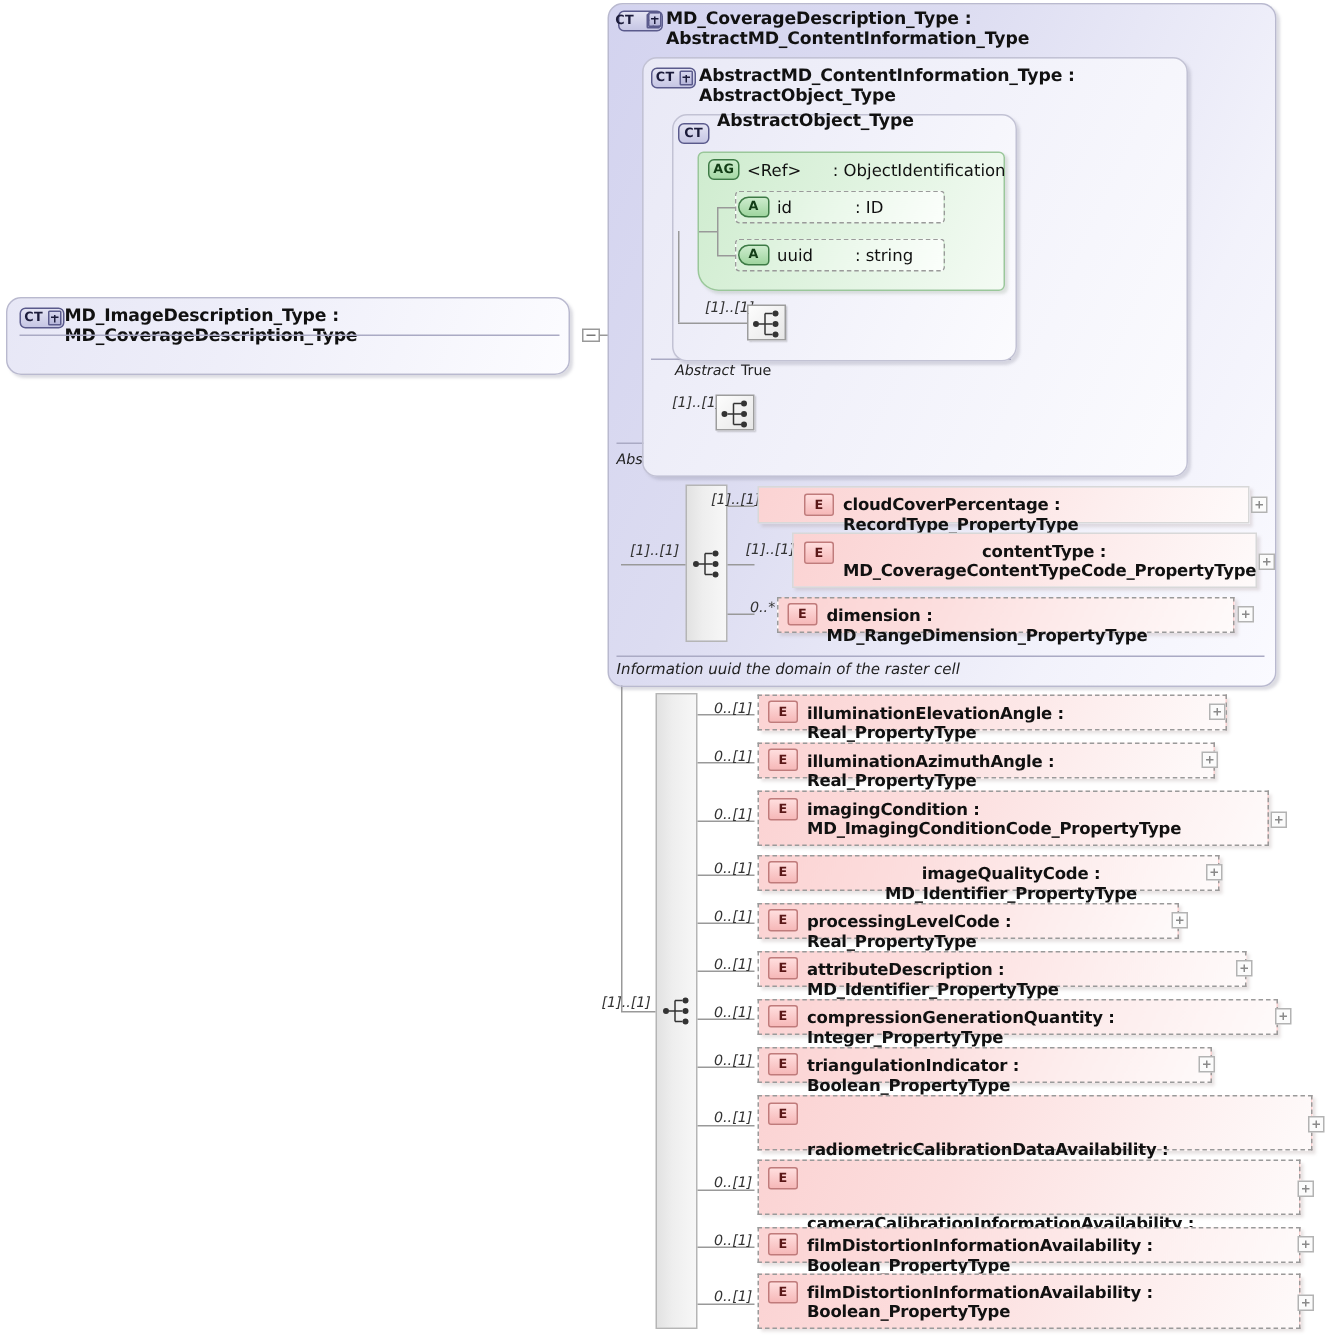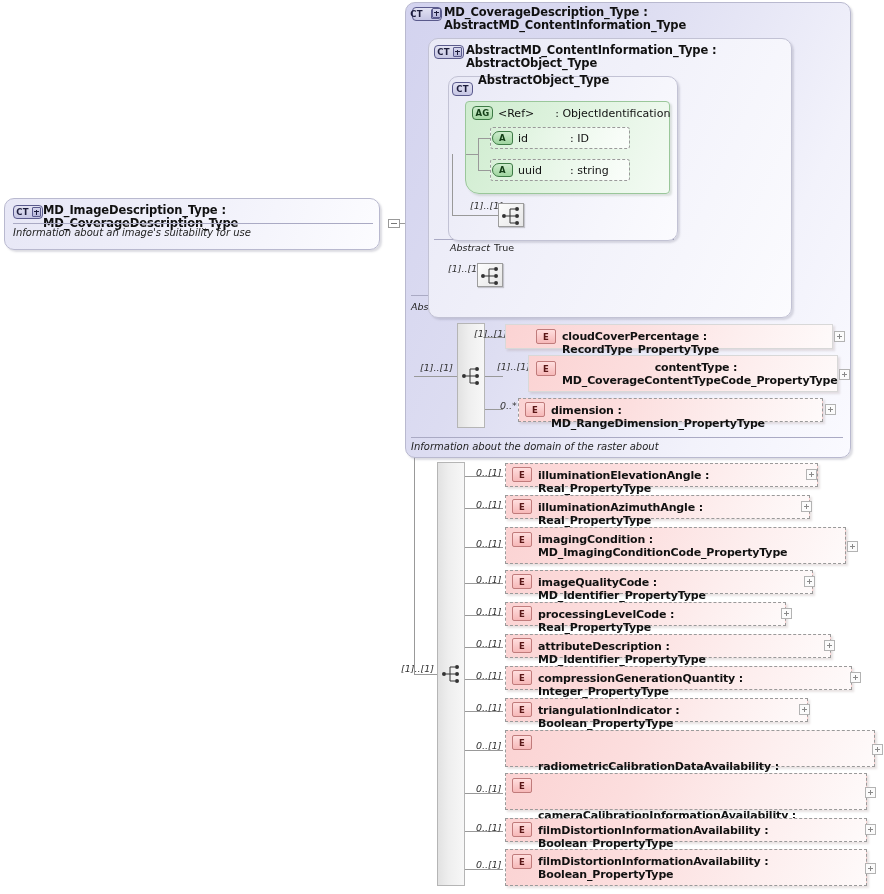--- a/index.html
+++ b/index.html
@@ -136,41 +136,40 @@
     content:"";position:absolute;left:2px;top:3px;width:6px;height:1px;background:#777;
   }
 </style>
 </head>
 <body>
 
 <div class="typebox root" style="left:4px;top:198px;width:376px;height:52px;">
   <div class="badge plus" style="left:8px;top:6px;width:30px;">CT</div>
   <div class="typehdr" style="left:38px;top:5px;width:334px;">MD_ImageDescription_Type : MD_CoverageDescription_Type</div>
   <div class="hr" style="left:8px;top:24px;width:360px;"></div>
-  <div class="typedesc" style="left:8px;top:28px;width:360px;">Information about an image's suitability for use</div>
 </div>
 <div class="rootstub" style="left:388px;top:219px;"></div>
 
 <div class="ln lnh" style="left:400px;top:223px;width:14px;"></div>
 <div class="ln lnv" style="left:414px;top:223px;height:451px;"></div>
 
 <div class="ln lnh" style="left:414px;top:223px;width:14px;"></div>
 <div class="ln lnv" style="left:428px;top:168px;height:55px;"></div>
 <div class="ln lnh" style="left:428px;top:275px;width:48px;"></div>
 <div class="ln lnv" style="left:428px;top:223px;height:52px;"></div>
 
 <div class="typebox" style="left:405px;top:2px;width:446px;height:456px;">
 </div>
 <div class="badge plus" style="left:412px;top:7px;width:30px;"></div>
 <div class="badge plus" style="left:412px;top:7px;width:30px;border:none;background:none;box-shadow:none;">
   <span style="position:relative;left:-5px;">CT</span>
 </div>
 <div class="typehdr" style="left:444px;top:6px;width:390px;text-align:left;">MD_CoverageDescription_Type : AbstractMD_ContentInformation_Type</div>
 <div class="hr" style="left:411px;top:437px;width:432px;"></div>
-<div class="typedesc" style="left:411px;top:441px;width:430px;">Information about the domain of the raster about</div>
+<div class="typedesc" style="left:411px;top:441px;width:430px;">Information uuid the domain of the raster cell</div>
 <div class="abstract-lbl" style="left:411px;top:301px;">Abstract</div>
 <div class="abstract-val" style="left:474px;top:301px;">True</div>
 <div class="hr" style="left:411px;top:295px;width:372px;"></div>
 
 <div class="typebox plain" style="left:428px;top:38px;width:364px;height:280px;"></div>
 <div class="badge plus" style="left:434px;top:45px;width:30px;">
   <span>CT</span>
 </div>
 <div class="typehdr" style="left:466px;top:44px;width:320px;">AbstractMD_ContentInformation_Type : AbstractObject_Type</div>
 <div class="hr" style="left:434px;top:239px;width:240px;"></div>
@@ -348,21 +347,21 @@
   <div class="ellabel" style="left:538px;top:533px;width:300px;">imagingCondition : MD_ImagingConditionCode_PropertyType</div>
   <div class="plusbox" style="left:847px;top:541px;"></div>
 </div>
 
 <div>
   <div class="card" style="left:476px;top:574px;">0..[1]</div>
   <div class="elbox opt" style="left:505px;top:570px;width:308px;height:24px;"></div>
   <div class="badge e" style="left:512px;top:574px;width:20px;">
     <span>E</span>
   </div>
-  <div class="ellabel" style="left:538px;top:576px;width:272px;">imageQualityCode : MD_Identifier_PropertyType</div>
+  <div class="ellabel" style="left:538px;top:576px;width:272px;text-align:center;">imageQualityCode : MD_Identifier_PropertyType</div>
   <div class="plusbox" style="left:804px;top:576px;"></div>
 </div>
 
 <div>
   <div class="card" style="left:476px;top:606px;">0..[1]</div>
   <div class="elbox opt" style="left:505px;top:602px;width:281px;height:24px;"></div>
   <div class="badge e" style="left:512px;top:606px;width:20px;">
     <span>E</span>
   </div>
   <div class="ellabel" style="left:538px;top:608px;width:246px;">processingLevelCode : Real_PropertyType</div>

